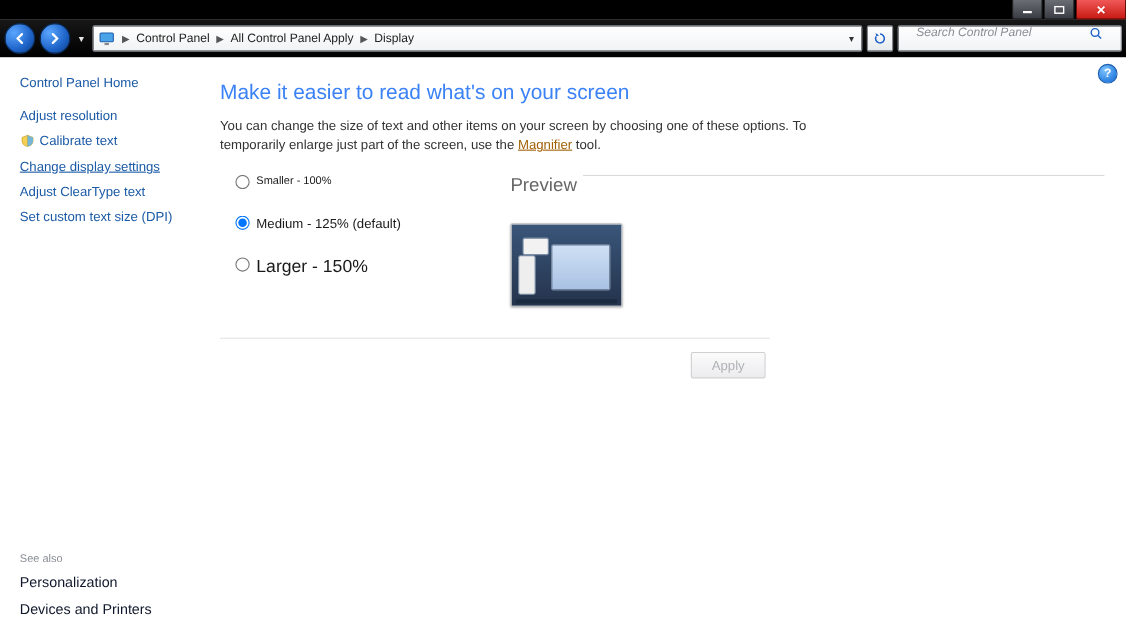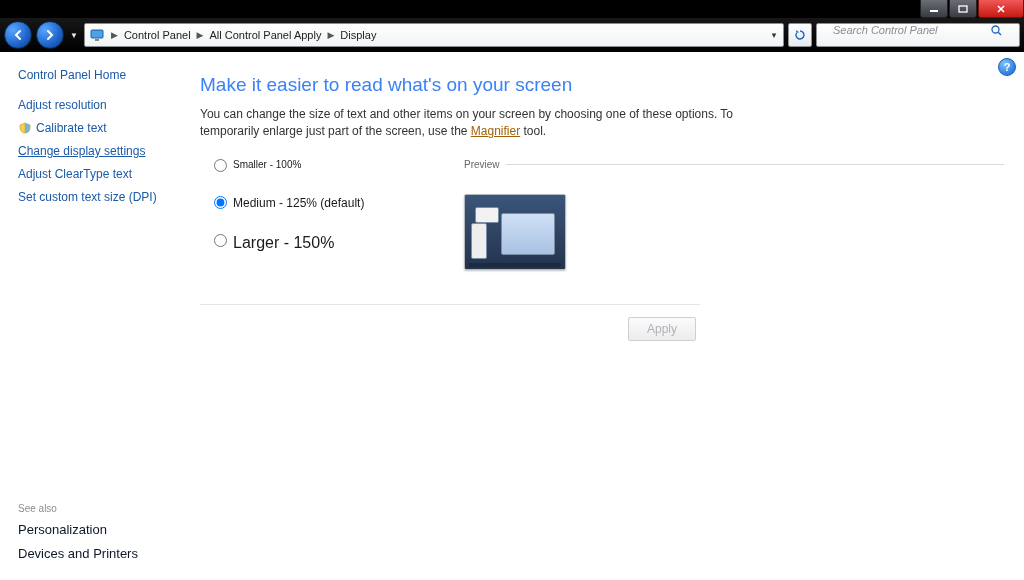--- a/index.html
+++ b/index.html
@@ -43,21 +43,21 @@
 
 .options{display:flex}
 .radiocol{width:250px;padding-left:14px}
 .radio{display:flex;align-items:flex-start;gap:6px;margin-bottom:24px}
 .radio input{margin:0}
 .radio.small label{font-size:10px}
 .radio.medium label{font-size:12px}
 .radio.larger label{font-size:16px}
 
 .previewcol{flex:1}
-.previewlabel{font-size:10px;color:#666;margin-bottom:4px;display:flex;align-items:center;gap:6px}
+.previewlabel{font-size:17px;color:#666;margin-bottom:4px;display:flex;gap:6px}
 .previewlabel .line{flex:1;height:1px;background:#d8dadd}
 .previewbox{margin-top:24px;width:100px;height:74px;border:1px solid #b6b9bd;background:linear-gradient(#3a567a,#24334c);border-radius:2px;position:relative;display:flex;align-items:center;justify-content:center;box-shadow:0 1px 2px rgba(0,0,0,.25)}
 .previewbox .pwin{position:absolute;background:#e9edf3;border:1px solid #7b8da4;border-radius:2px}
 .previewbox .pwin.big{width:52px;height:40px;right:10px;top:18px;background:linear-gradient(#cfe0f5,#a9c2e3)}
 .previewbox .pwin.small1{width:22px;height:14px;left:10px;top:12px;background:#f2f2f2}
 .previewbox .pwin.small2{width:14px;height:34px;left:6px;top:28px;background:#eee}
 .previewbox .bar{position:absolute;bottom:2px;left:4px;right:4px;height:4px;background:#1a2a3f;border-radius:1px}
 
 .divider{margin:28px 0 12px 0;height:1px;background:#e2e4e7;max-width:500px}
 .applybtn{width:66px;height:22px;font-size:12px;color:#b0b2b6;background:linear-gradient(#fbfbfc,#ececee);border:1px solid #cfcfd2;border-radius:2px;display:flex;align-items:center;justify-content:center;margin-left:428px}

